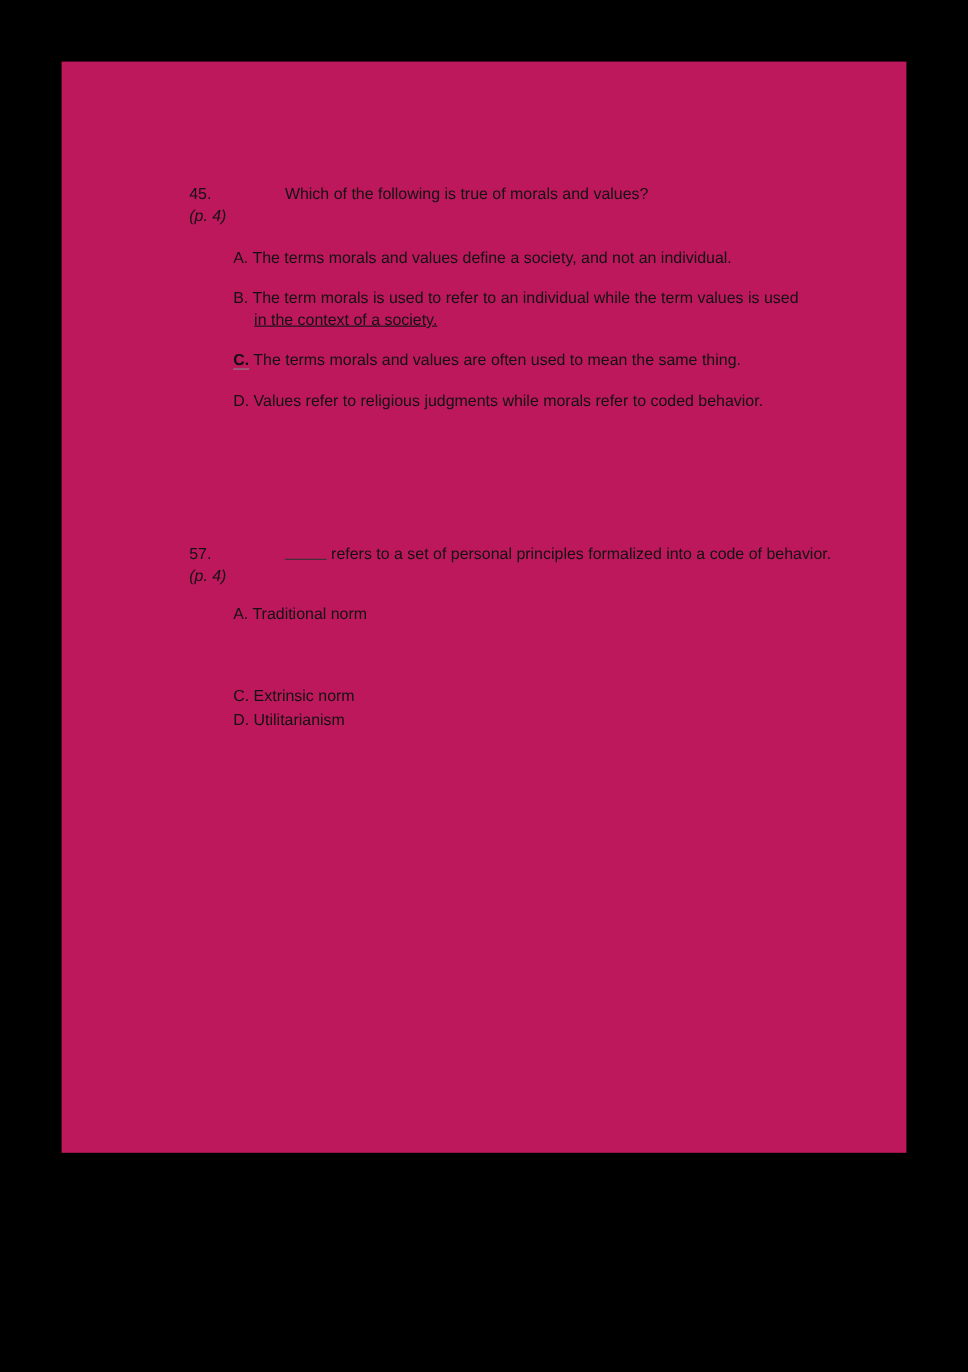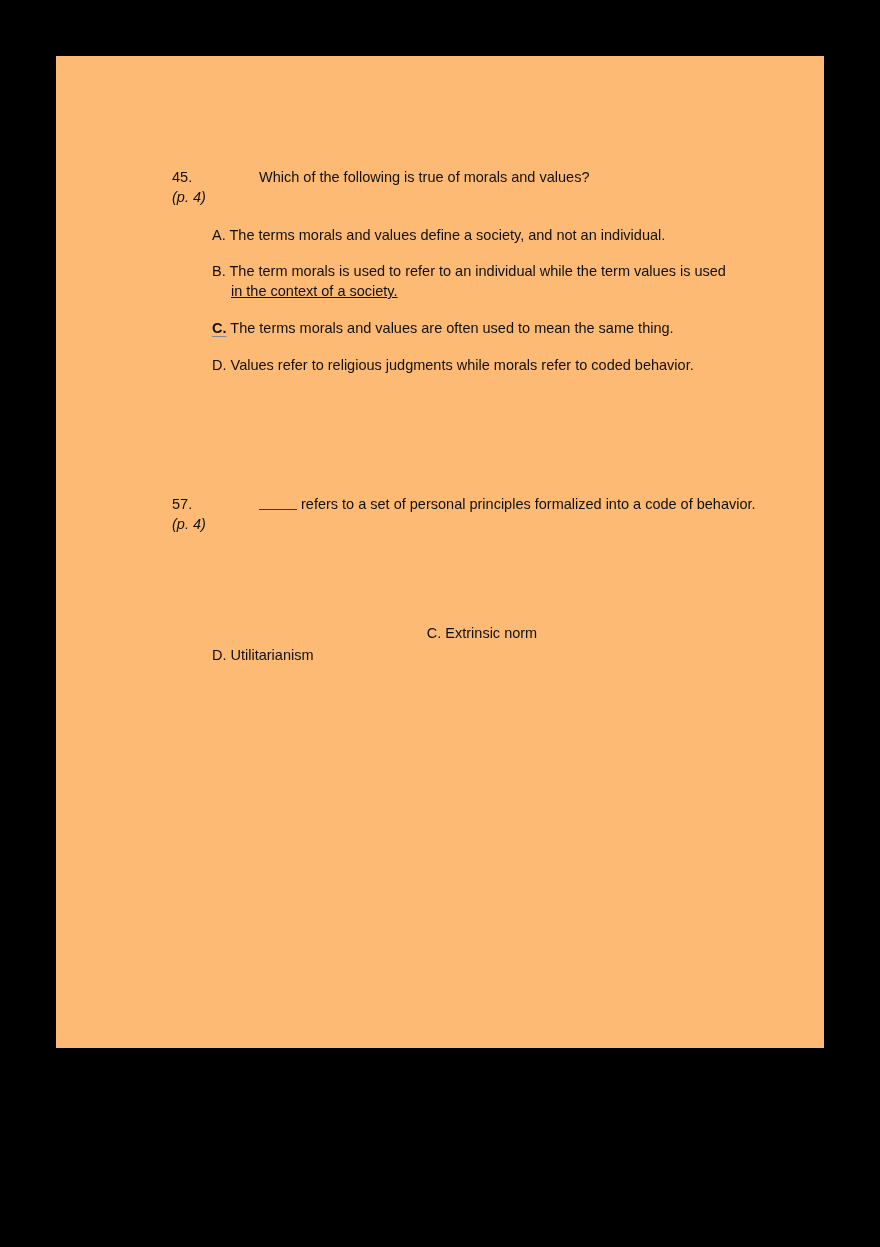--- a/index.html
+++ b/index.html
@@ -1,21 +1,21 @@
 <!DOCTYPE html>
 <html><head>
 <meta charset="utf-8">
 <style>
   html, body { margin: 0; padding: 0; }
   body {
     width: 880px; height: 1247px; background: #000; position: relative; overflow: hidden;
     font-family: "Liberation Sans", sans-serif; color: #111;
   }
   .page {
-    position: absolute; left: 56px; top: 56px; width: 768px; height: 992px; background: #fdba74;
+    position: absolute; left: 56px; top: 56px; width: 768px; height: 992px; background: #be185d;
   }
   .q { position: absolute; left: 116px; width: 600px; }
   .qline { font-size: 14.5px; line-height: 20px; height: 20px; position: relative; }
   .qnum { position: absolute; left: 0; top: 0; }
   .qtext { position: absolute; left: 40px; top: 0; white-space: nowrap; margin-left: 47px; }
   .qpage { font-size: 14.5px; font-style: italic; line-height: 20px; }
   .opt {
     position: absolute; left: 40px; font-size: 14.5px; line-height: 20px; width: 540px;
   }
   .opt .letter { }
@@ -56,21 +56,25 @@
 
   <div class="q" style="top:438px;">
     <div class="qline">
       <span class="qnum">57.</span>
       <span class="qtext">
         <span class="blank"></span><span>refers to a set of personal principles formalized into a code of behavior.</span>
       </span>
     </div>
     <div class="qpage">(p. 4)</div>
 
-    <div class="opt" style="top:129px;text-align:center;">
+    <div class="opt" style="top:55px;">
+      <span class="letter">A.</span>
+      <span>Traditional norm</span>
+    </div>
+    <div class="opt" style="top:129px;">
       <span class="letter">C.</span>
       <span>Extrinsic norm</span>
     </div>
     <div class="opt" style="top:151px;">
       <span class="letter">D.</span>
       <span>Utilitarianism</span>
     </div>
   </div>
 
 </div>

